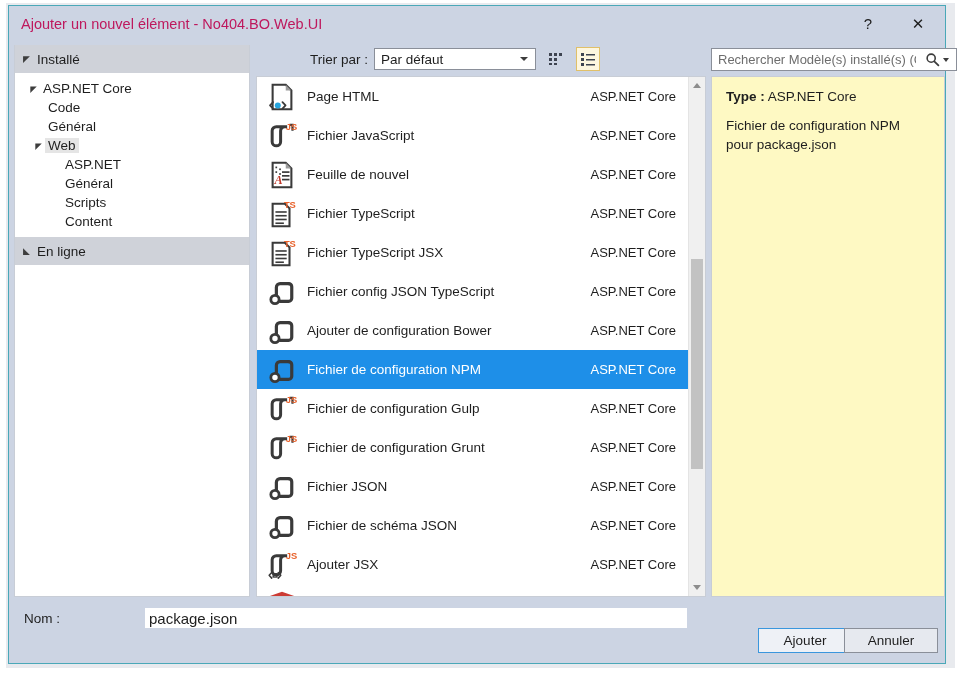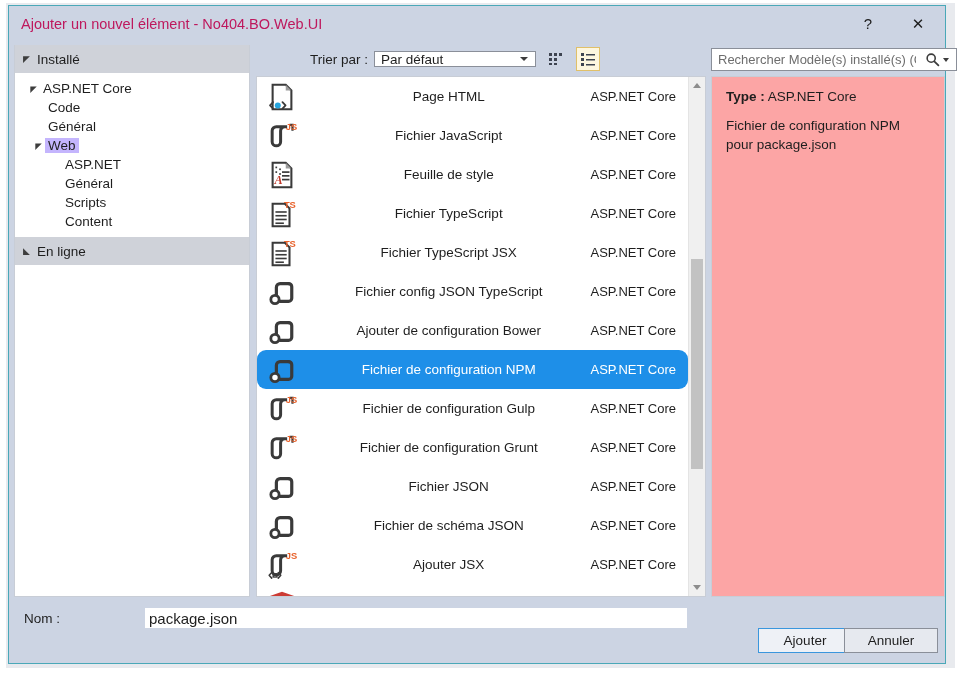--- a/index.html
+++ b/index.html
@@ -139,21 +139,21 @@
     width: 13px;
     font-size: 8.5px;
     color: #3d3d3d;
     flex: 0 0 13px;
     text-align: center;
   }
   .tree-row .lbl {
     padding: 0 3px;
   }
   .tree-row.selected .lbl {
-    background: #c4b5fd;
+    background: #e5e5e5;
   }
   .d0 { padding-left: 12px; }
   .d1 { padding-left: 30px; }
   .d2 { padding-left: 47px; }
   .d1 .lbl, .d2 .lbl { margin-left: 0; }
 
   
   #mid-panel {
     position: absolute;
     left: 247px;
@@ -171,21 +171,21 @@
     margin-left: 48px;
   }
   #sort-label {
     font-size: 13.5px;
     color: #1e1e1e;
     margin-left: 6px;
     margin-right: 6px;
   }
   #sort-select {
     width: 162px;
-    height: 16px;
+    height: 22px;
     background: #ffffff;
     border: 1px solid #8a8f99;
     box-sizing: border-box;
     position: relative;
     display: flex;
     align-items: center;
     font-size: 13.5px;
     color: #1e1e1e;
     padding-left: 6px;
   }
@@ -231,25 +231,23 @@
     position: absolute;
     left: 0;
     top: 0;
     width: 431px;
   }
   .tpl-row {
     height: 39px;
     display: flex;
     align-items: center;
     position: relative;
-    text-align: center;
   }
   .tpl-row.selected {
     background: #1e8fe8;
-    border-radius: 9px;
   }
   .tpl-row.selected .tpl-name,
   .tpl-row.selected .tpl-origin {
     color: #ffffff;
   }
   .tpl-icon {
     width: 34px;
     height: 30px;
     margin-left: 8px;
     margin-right: 8px;
@@ -356,21 +354,21 @@
     border-left: 3.5px solid transparent;
     border-right: 3.5px solid transparent;
     border-top: 4px solid #3c3c3c;
   }
   #details-panel {
     position: absolute;
     left: 0;
     top: 34px;
     width: 234px;
     height: 521px;
-    background: #fca5a5;
+    background: #fef9c3;
     border: 1px solid #c8cdd6;
     box-sizing: border-box;
     padding: 12px 14px 0 14px;
   }
   #type-line {
     font-size: 13.5px;
     color: #1e1e1e;
     margin-bottom: 12px;
     white-space: nowrap;
   }
@@ -577,21 +575,21 @@
         <rect x="16" y="12" width="8" height="1.8" fill="#3a3a3a"></rect>
         <rect x="16" y="16" width="8" height="1.8" fill="#3a3a3a"></rect>
         <rect x="16" y="20" width="8" height="1.8" fill="#3a3a3a"></rect>
         <rect x="9" y="7" width="1.8" height="1.8" fill="#3a3a3a"></rect>
         <rect x="13" y="9" width="1.8" height="1.8" fill="#3a3a3a"></rect>
         <rect x="9" y="12" width="1.8" height="1.8" fill="#3a3a3a"></rect>
         <rect x="13" y="14" width="1.8" height="1.8" fill="#3a3a3a"></rect>
         <text x="8" y="26" font-family="Liberation Serif, serif" font-size="13" font-style="italic" font-weight="bold" fill="#c0392b">A</text>
       </svg>
                 </span>
-                <span class="tpl-name">Feuille de style</span>
+                <span class="tpl-name">Feuille de nouvel</span>
                 <span class="tpl-origin">ASP.NET Core</span>
               </div>
               <div class="tpl-row">
                 <span class="tpl-icon">
                   <svg width="30" height="30" viewBox="0 0 32 32">
         <path d="M6 5 h13 l5 5 v19 h-18 z" fill="#ffffff" stroke="#3a3a3a" stroke-width="2.2"></path>
         <rect x="9" y="13" width="12" height="1.7" fill="#3a3a3a"></rect>
         <rect x="9" y="17" width="12" height="1.7" fill="#3a3a3a"></rect>
         <rect x="9" y="21" width="12" height="1.7" fill="#3a3a3a"></rect>
         <rect x="9" y="25" width="9" height="1.7" fill="#3a3a3a"></rect>

